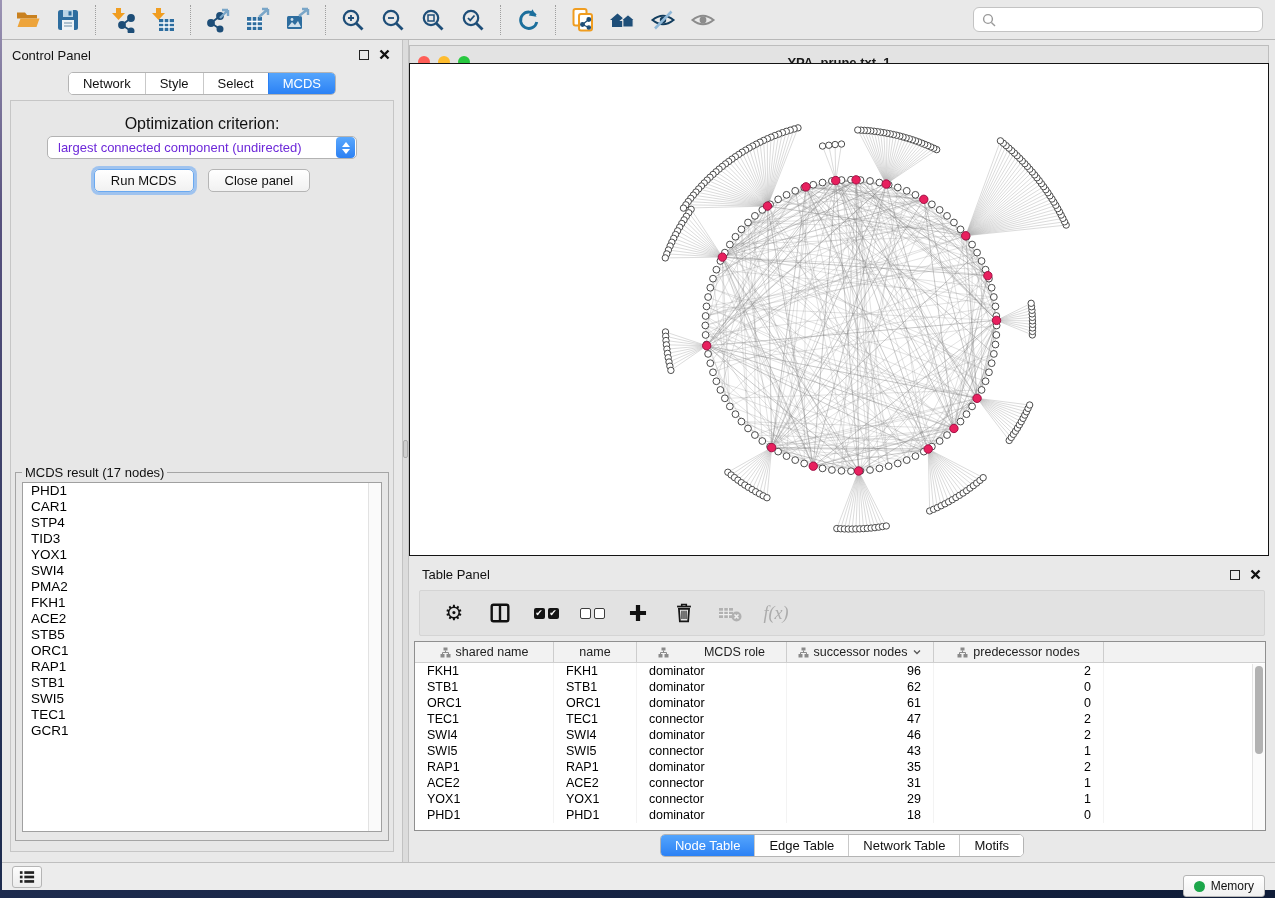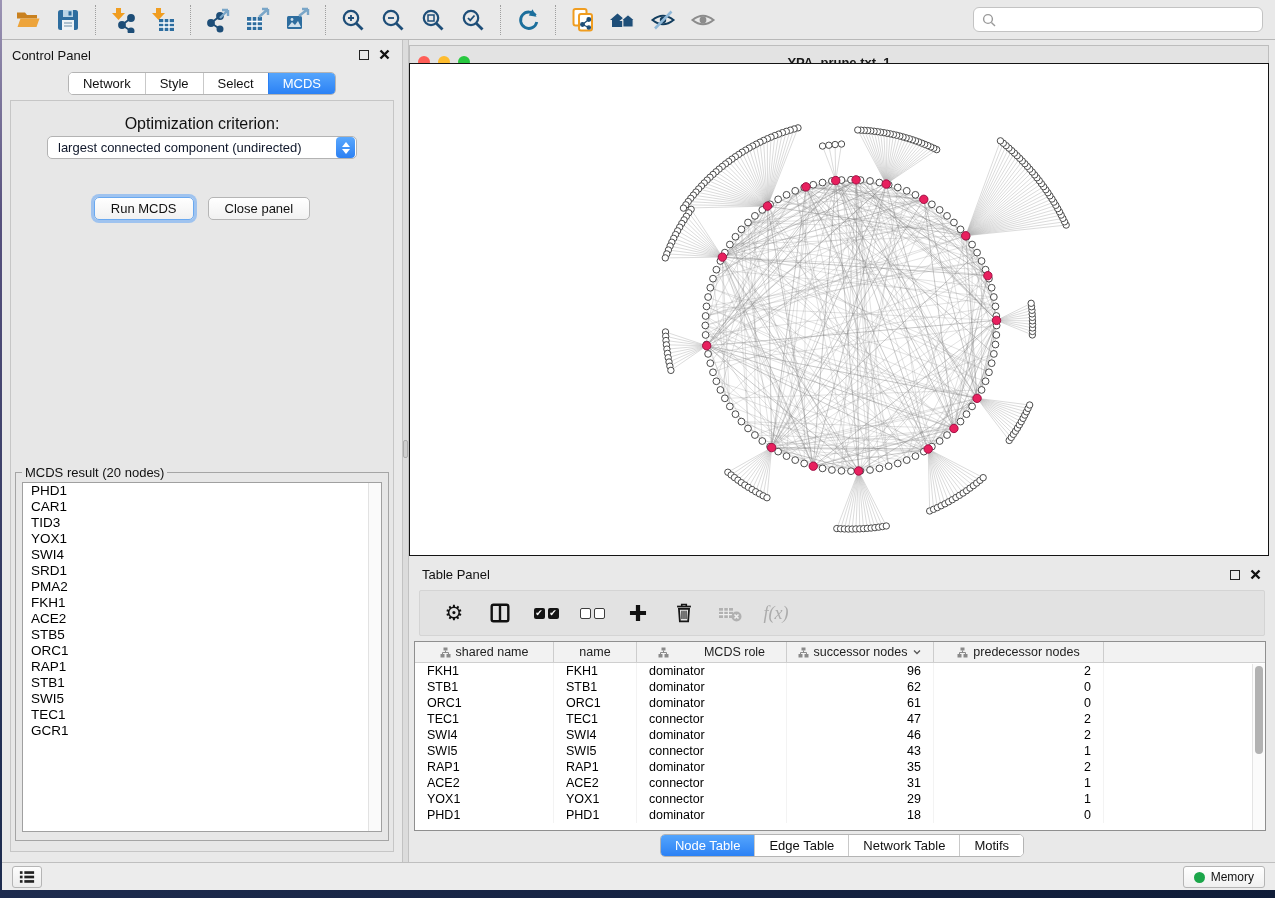--- a/index.html
+++ b/index.html
@@ -25,27 +25,27 @@
 
   .seg-row { position:absolute; top:32px; left:0; width:100%; display:flex; justify-content:center; }
   .seg-group { display:flex; border:1px solid #b4b4b4; border-radius:5px; overflow:hidden; background:#fff; height:23px; }
   .seg { padding:0 14px; font-size:13px; color:#111; display:flex; align-items:center; border-left:1px solid #c9c9c9; cursor:pointer; background:#fff; white-space:nowrap; }
   .seg:first-child { border-left:none; }
   .seg-active { background:linear-gradient(#55a5fc,#2b81f5); color:#fff; border-left-color:#2b81f5; }
 
   .cp-box { position:absolute; top:60px; left:8px; right:8px; bottom:10px; background:#e7e7e7; border:1px solid #c6c6c6; }
   .opt-label { position:absolute; top:14px; width:100%; text-align:center; font-size:16px; color:#111; }
   .opt-select { position:absolute; top:35px; left:36px; right:36px; height:23px; background:#fff; border:1px solid #b3b3b3; border-radius:5px; display:flex; align-items:center; cursor:pointer; }
-  .opt-select .val { flex:1; font-size:13px; padding-left:10px; color:#0f172a; white-space:nowrap; overflow:hidden; }
+  .opt-select .val { flex:1; font-size:13px; padding-left:10px; color:#6d28d9; white-space:nowrap; overflow:hidden; }
   .opt-stepper { width:19px; height:21px; margin-right:1px; border-radius:4px; background:linear-gradient(#5aa8fd,#2c80f3); display:flex; flex-direction:column; align-items:center; justify-content:center; gap:2px; }
   .tri-up { width:0; height:0; border-left:4px solid transparent; border-right:4px solid transparent; border-bottom:5px solid #fff; }
   .tri-dn { width:0; height:0; border-left:4px solid transparent; border-right:4px solid transparent; border-top:5px solid #fff; }
 
   .btn-row { position:absolute; top:68px; width:100%; display:flex; justify-content:center; gap:14px; }
-  .mac-btn { height:23px; padding:0 16px; font-size:13px; color:#111; background:linear-gradient(#ffffff,#f1f1f1); border:1px solid #b5b5b5; border-radius:5px; cursor:pointer; font-family:"Liberation Sans",sans-serif;margin-top:28px; }
+  .mac-btn { height:23px; padding:0 16px; font-size:13px; color:#111; background:linear-gradient(#ffffff,#f1f1f1); border:1px solid #b5b5b5; border-radius:5px; cursor:pointer; font-family:"Liberation Sans",sans-serif; }
   .focused { border-color:#6aa9f0; box-shadow:0 0 0 3px rgba(100,165,245,.55); }
 
   .mcds-fieldset { position:absolute; left:4px; right:4px; top:364px; bottom:10px; border:1px solid #a5a5a5; background:transparent; }
   .mcds-fieldset legend { font-size:13px; color:#111; margin-left:6px; padding:0 3px; }
   .mcds-listwrap { position:absolute; top:2px; left:6px; right:6px; bottom:8px; background:#fff; border:1px solid #a0a0a0; overflow:hidden; }
   .mcds-scroll { position:absolute; top:0; right:0; bottom:0; width:13px; background:#fafafa; border-left:1px solid #e2e2e2; }
   .mcds-item { font-size:13.5px; line-height:16px; padding-left:8px; color:#000; cursor:default; }
 
   .v-splitter { position:absolute; top:40px; left:400px; width:7px; bottom:28px; background:#dcdcdc; border-left:1px solid #c2c2c2; border-right:1px solid #c2c2c2; cursor:col-resize; }
   .v-handle { position:absolute; top:400px; left:0px; width:5px; height:18px; background:#cfcfcf; border:1px solid #adadad; border-radius:2px; }
@@ -78,21 +78,21 @@
   .td-cell { font-size:12.5px; color:#000; padding:0 12px; line-height:16px; white-space:nowrap; overflow:hidden; border-right:1px solid #f3f3f3; }
   .td-num { text-align:right; }
   .tbl-scroll { position:absolute; top:22px; right:0; bottom:0; width:13px; background:#fbfbfb; border-left:1px solid #e4e4e4; }
   .tbl-thumb { position:absolute; top:2px; left:2px; width:8px; height:88px; background:#b2b2b2; border-radius:5px; }
 
   .tp-tabs { position:absolute; top:271px; left:0; width:100%; display:flex; justify-content:center; }
 
   
   .status-bar { position:absolute; bottom:0; left:0; right:0; height:28px; background:#ececec; border-top:1px solid #bfbfbf; }
   .list-btn { position:absolute; left:10px; top:3px; width:30px; height:22px; background:linear-gradient(#fdfdfd,#ececec); border:1px solid #b5b5b5; border-radius:3px; display:flex; align-items:center; justify-content:center; cursor:pointer; }
-  .mem-btn { position:absolute; right:10px; top:3px; height:22px; padding:0 10px; background:linear-gradient(#ffffff,#f0f0f0); border:1px solid #b5b5b5; border-radius:3px; display:flex; align-items:center; gap:6px; font-size:12px; color:#111; cursor:pointer; font-family:"Liberation Sans",sans-serif; }
+  .mem-btn { position:absolute; right:10px; top:12px; height:22px; padding:0 10px; background:linear-gradient(#ffffff,#f0f0f0); border:1px solid #b5b5b5; border-radius:3px; display:flex; align-items:center; gap:6px; font-size:12px; color:#111; cursor:pointer; font-family:"Liberation Sans",sans-serif; }
   .mem-dot { width:11px; height:11px; border-radius:50%; background:#1ca64a; }
 </style>
 </head>
 <body>
 
 <div class="window">
 
   <div class="toolbar">
     <button class="tb">
         <svg width="26" height="26" viewBox="0 0 26 26">
@@ -264,29 +264,29 @@
         <span class="opt-stepper">
             <span class="tri-up"></span>
             <span class="tri-dn"></span>
           </span>
       </div>
       <div class="btn-row">
         <button class="mac-btn focused">Run MCDS</button>
         <button class="mac-btn">Close panel</button>
       </div>
       <fieldset class="mcds-fieldset">
-        <legend>MCDS result (20 nodes)</legend>
+        <legend>MCDS result (17 nodes)</legend>
         <div class="mcds-listwrap">
           <div id="mcds-list">
               <div class="mcds-item">PHD1</div>
               <div class="mcds-item">CAR1</div>
+              <div class="mcds-item">STP4</div>
               <div class="mcds-item">TID3</div>
               <div class="mcds-item">YOX1</div>
               <div class="mcds-item">SWI4</div>
-              <div class="mcds-item">SRD1</div>
               <div class="mcds-item">PMA2</div>
               <div class="mcds-item">FKH1</div>
               <div class="mcds-item">ACE2</div>
               <div class="mcds-item">STB5</div>
               <div class="mcds-item">ORC1</div>
               <div class="mcds-item">RAP1</div>
               <div class="mcds-item">STB1</div>
               <div class="mcds-item">SWI5</div>
               <div class="mcds-item">TEC1</div>
               <div class="mcds-item">GCR1</div>

